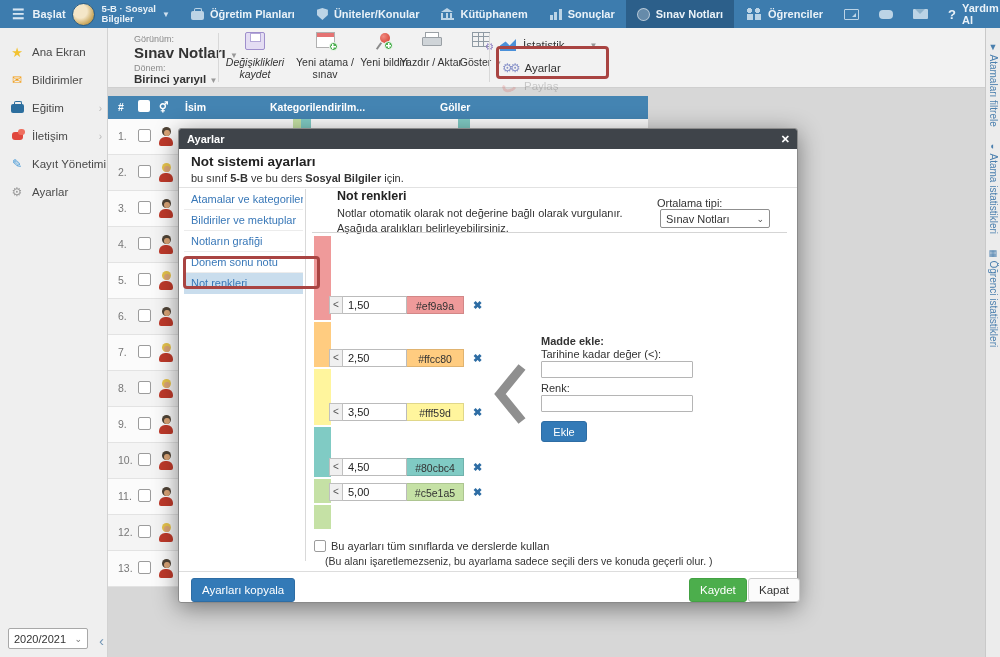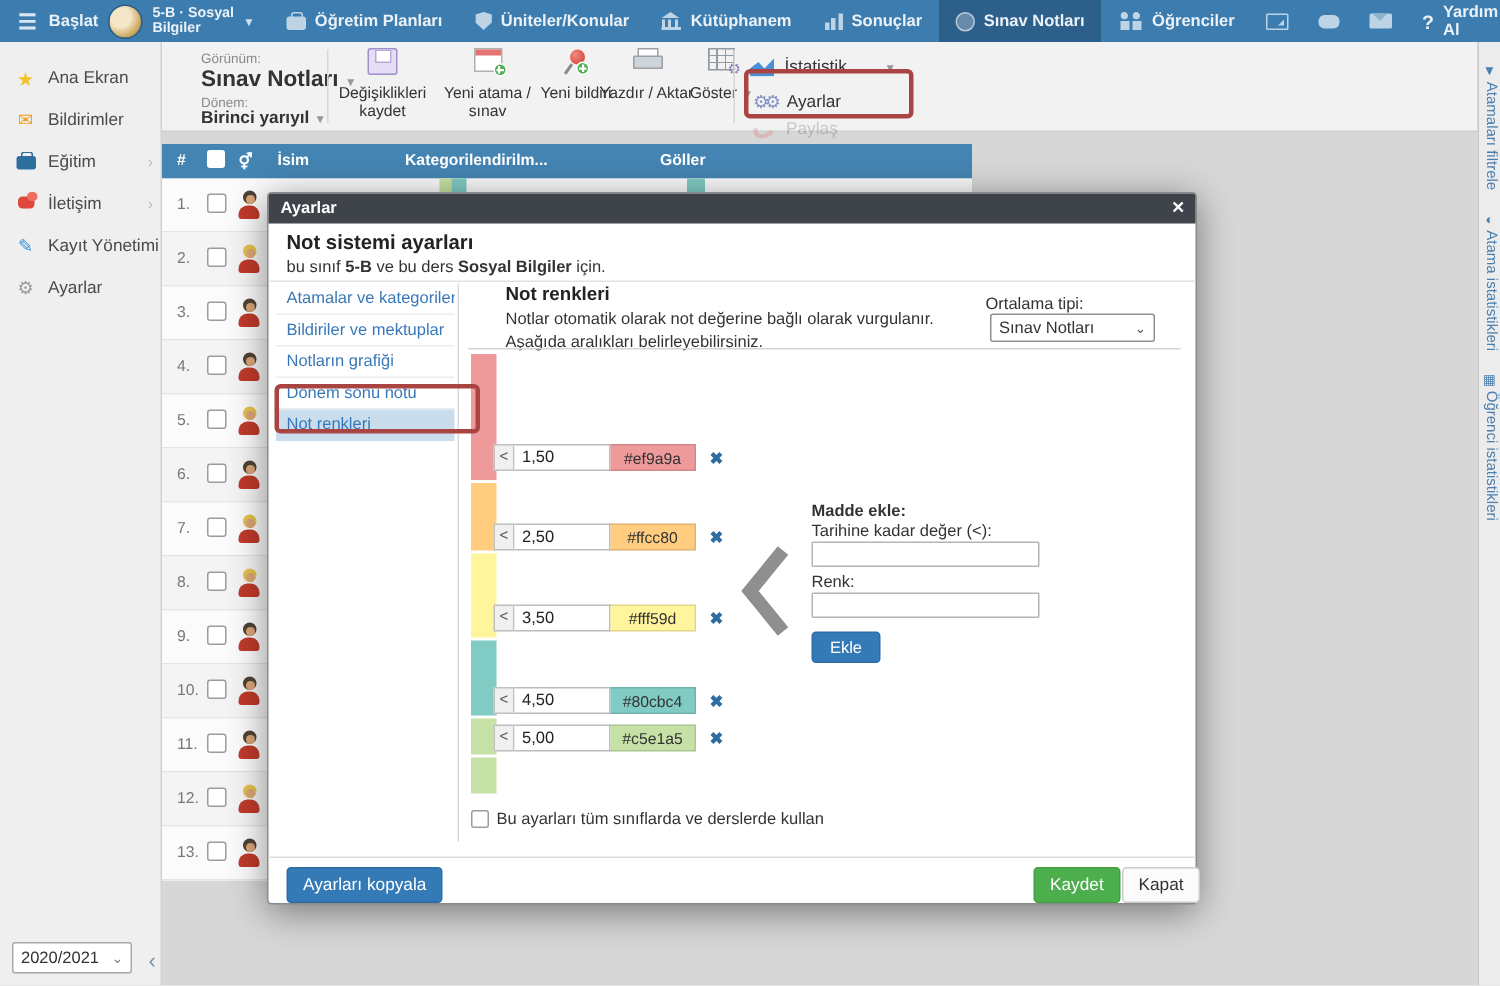--- a/index.html
+++ b/index.html
@@ -258,21 +258,21 @@
   </div>
 
   <div class="toolbar">
     <div class="tb-view">
       <div class="tb-lbl">Görünüm:</div>
       <div class="tb-big"><span>Sınav Notları</span> <span class="tb-caret">▼</span></div>
       <div class="tb-lbl" style="margin-top:2px;">Dönem:</div>
       <div class="tb-med"><span>Birinci yarıyıl</span> <span class="tb-caret">▼</span></div>
     </div>
     <div class="tb-sep" style="left:110px;"></div>
-    <div class="tb-btn" style="left:114px;">
+    <div class="tb-btn" style="left:114px;font-style:italic;">
       <div class="tbi">
           <span class="tb-save"></span>
         </div>
       <span>Değişiklikleri kaydet</span>
     </div>
     <div class="tb-btn" style="left:184px;">
       <div class="tbi">
           <span class="tb-cal">
             <span class="plus"></span>
           </span>
@@ -534,20 +534,21 @@
       <input style="">
       <div>Renk:</div>
       <input style="">
       <div><button class="ekle">Ekle</button></div>
     </div>
 
     <div class="m-apply">
       <span class="cb"></span>
       <span>Bu ayarları tüm sınıflarda ve derslerde kullan</span>
     </div>
+    <div class="m-note">(Bu alanı işaretlemezseniz, bu ayarlama sadece seçili ders ve konuda geçerli olur. )</div>
     <div class="m-fline"></div>
 
     <div class="btn btn-copy">Ayarları kopyala</div>
     <div class="btn btn-save">Kaydet</div>
     <div class="btn btn-close">Kapat</div>
   </div>
 
 </div>
 
 </body></html>

